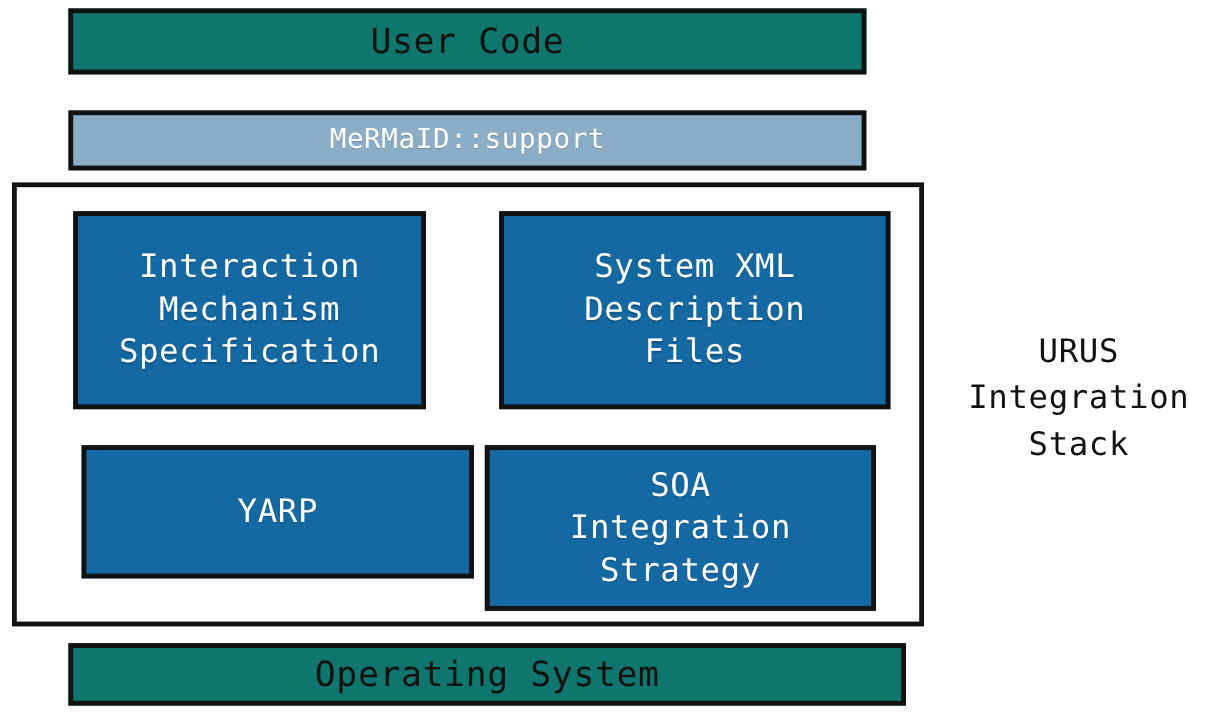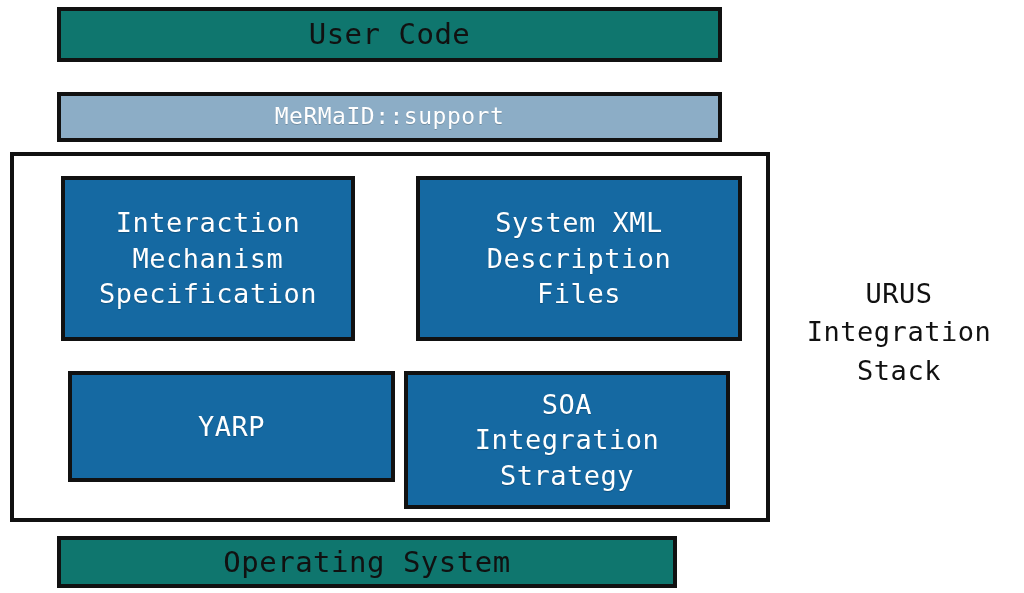--- a/index.html
+++ b/index.html
@@ -125,17 +125,17 @@
       <span class="label">SOA
 Integration
 Strategy</span>
     </div>
   </div>
 
   <div class="side-annotation" style="left:779px; top:275px; width:240px;">URUS
 Integration
 Stack</div>
 
-  <div class="box layer-box" style="left:57px; top:536px; width:620px; height:52px;">
+  <div class="box layer-box" style="left:57px; top:536px; width:698px; height:52px;">
     <span>Operating System</span>
   </div>
 
 </div>
 
 </body></html>

